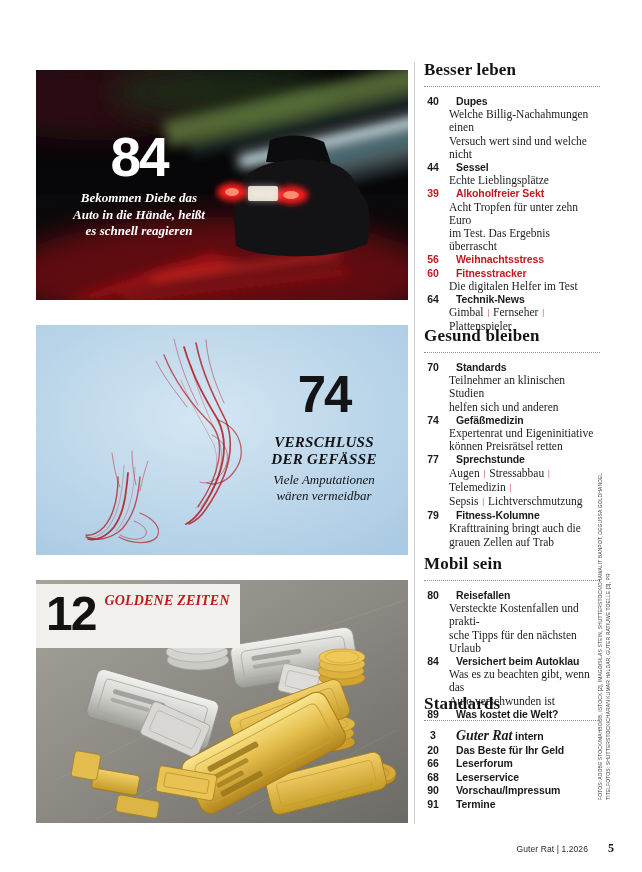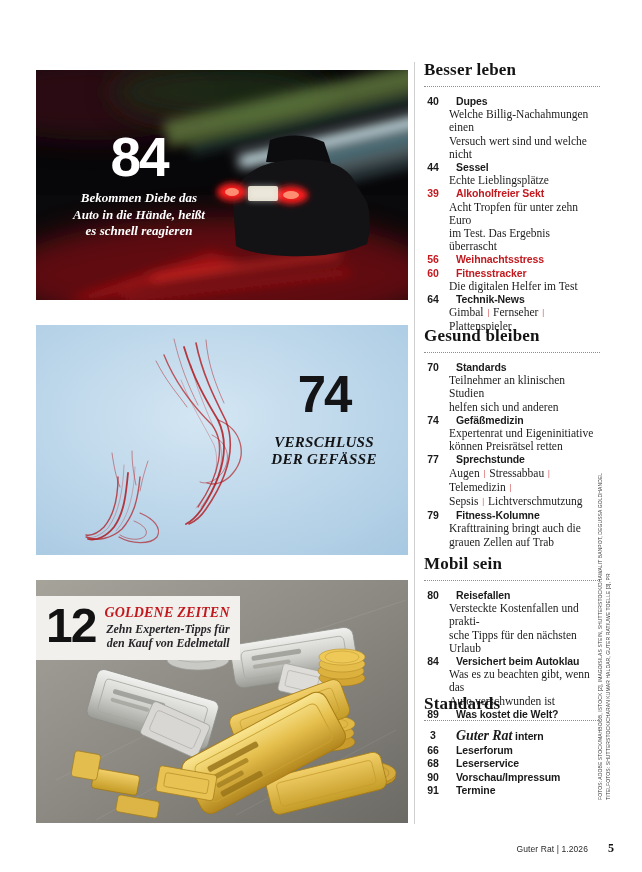--- a/index.html
+++ b/index.html
@@ -22,24 +22,24 @@
   #car-overlay{left:14px;top:60px;width:178px;color:#ffffff;}
   #car-overlay .fig-num{font-size:55px;}
   #car-overlay .fig-kicker{font-size:15px;margin-top:12px;}
   #car-overlay .fig-caption{font-size:13px;line-height:16.5px;margin-top:5px;}
 
   #feet-overlay{left:212px;top:44px;width:152px;color:#141416;}
   #feet-overlay .fig-num{font-size:51px;}
   #feet-overlay .fig-kicker{font-size:15px;line-height:17px;margin-top:14px;}
   #feet-overlay .fig-caption{font-size:13px;line-height:16px;margin-top:4px;font-weight:normal;}
 
-  #gold-label{position:absolute;left:0;top:16px;width:204px;height:64px;background:#f2f0ec;
+  #gold-label{position:absolute;left:0;top:4px;width:204px;height:64px;background:#f2f0ec;
     display:flex;align-items:flex-start;gap:9px;padding:8px 6px 0 10px;box-sizing:border-box;}
   #gold-label .fig-num{font-size:48px;line-height:44px;color:#121212;}
-  #gold-label .gold-text{text-align:right;padding-top:1px;}
+  #gold-label .gold-text{text-align:center;padding-top:1px;}
   #gold-label .fig-kicker{font-size:14px;color:var(--red);letter-spacing:.2px;}
   #gold-label .fig-caption{font-size:12px;line-height:14px;color:#26262a;font-weight:600;margin-top:1px;}
 
   
   :root{--red:#c2191f;}
   #divider{position:absolute;left:414px;top:62px;height:762px;width:0;border-left:1px solid #cfcfcf;}
   #toc{position:absolute;left:424px;top:0;width:182px;}
   .toc-section{position:absolute;left:0;width:176px;}
   .toc-section:nth-child(1){top:60px;}
   .toc-section:nth-child(2){top:326px;}
@@ -149,20 +149,22 @@
       <path d="M96,126 C96,140 98,150 100,160" stroke-width=".8" opacity=".6"></path>
       <path d="M112,136 C108,148 106,156 104,166" stroke-width=".8" opacity=".55"></path>
       <path d="M88,140 C87,165 83,188 72,203 C64,211 56,214 51,212" stroke-width=".7" opacity=".45"></path>
       <path d="M99,142 C98,168 93,192 80,206" stroke-width=".7" opacity=".4"></path>
     </g>
   </svg>
   <div class="overlay" id="feet-overlay">
     <div class="fig-num">74</div>
     <div class="fig-kicker">VERSCHLUSS
 DER GEFÄSSE</div>
+    <div class="fig-caption">Viele Amputationen
+wären vermeidbar</div>
   </div>
 </div>
 
 <div class="fig" id="fig-gold">
   <svg viewBox="0 0 372 243" width="372" height="243">
     <defs>
       <linearGradient id="slate" x1="0" y1="0" x2="1" y2="1">
         <stop offset="0" stop-color="#a6a39b"></stop>
           <stop offset=".5" stop-color="#8b8982"></stop>
           <stop offset="1" stop-color="#6c6a64"></stop>
@@ -262,22 +264,20 @@
       <rect x="84" y="214" width="42" height="17" rx="3" fill="#dcb546" stroke="#a47d1b" stroke-width=".7"></rect>
       <rect x="34" y="178" width="26" height="26" rx="3" fill="#e3bd4e" stroke="#a47d1b" stroke-width=".7"></rect>
       <rect x="120" y="178" width="58" height="26" rx="3" fill="#e8c252" stroke="#a47d1b" stroke-width=".7"></rect>
       <rect x="127" y="184" width="44" height="14" rx="2" fill="none" stroke="#b6902a" stroke-width=".7"></rect>
     </g>
   </svg>
   <div id="gold-label">
     <div class="fig-num">12</div>
     <div class="gold-text">
       <div class="fig-kicker">GOLDENE ZEITEN</div>
-      <div class="fig-caption">Zehn Experten-Tipps für
-den Kauf von Edelmetall</div>
     </div>
   </div>
 </div>
 
 <div id="divider"></div>
 <div id="toc">
     <div class="toc-section">
       <h2 class="toc-heading">Besser leben</h2>
       <div class="toc-list">
         <div class="toc-entry">
@@ -392,20 +392,26 @@
     <div class="toc-section standards">
       <h2 class="toc-heading">Standards</h2>
       <div class="toc-list">
         <div class="toc-entry">
           <div class="toc-num">3</div>
           <div class="toc-body">
             <div class="toc-title"><em>Guter Rat</em> intern</div>
           </div>
         </div>
         <div class="toc-entry">
+          <div class="toc-num">20</div>
+          <div class="toc-body">
+            <div class="toc-title">Das Beste für Ihr Geld</div>
+          </div>
+        </div>
+        <div class="toc-entry">
           <div class="toc-num">66</div>
           <div class="toc-body">
             <div class="toc-title">Leserforum</div>
           </div>
         </div>
         <div class="toc-entry">
           <div class="toc-num">68</div>
           <div class="toc-body">
             <div class="toc-title">Leserservice</div>
           </div>

